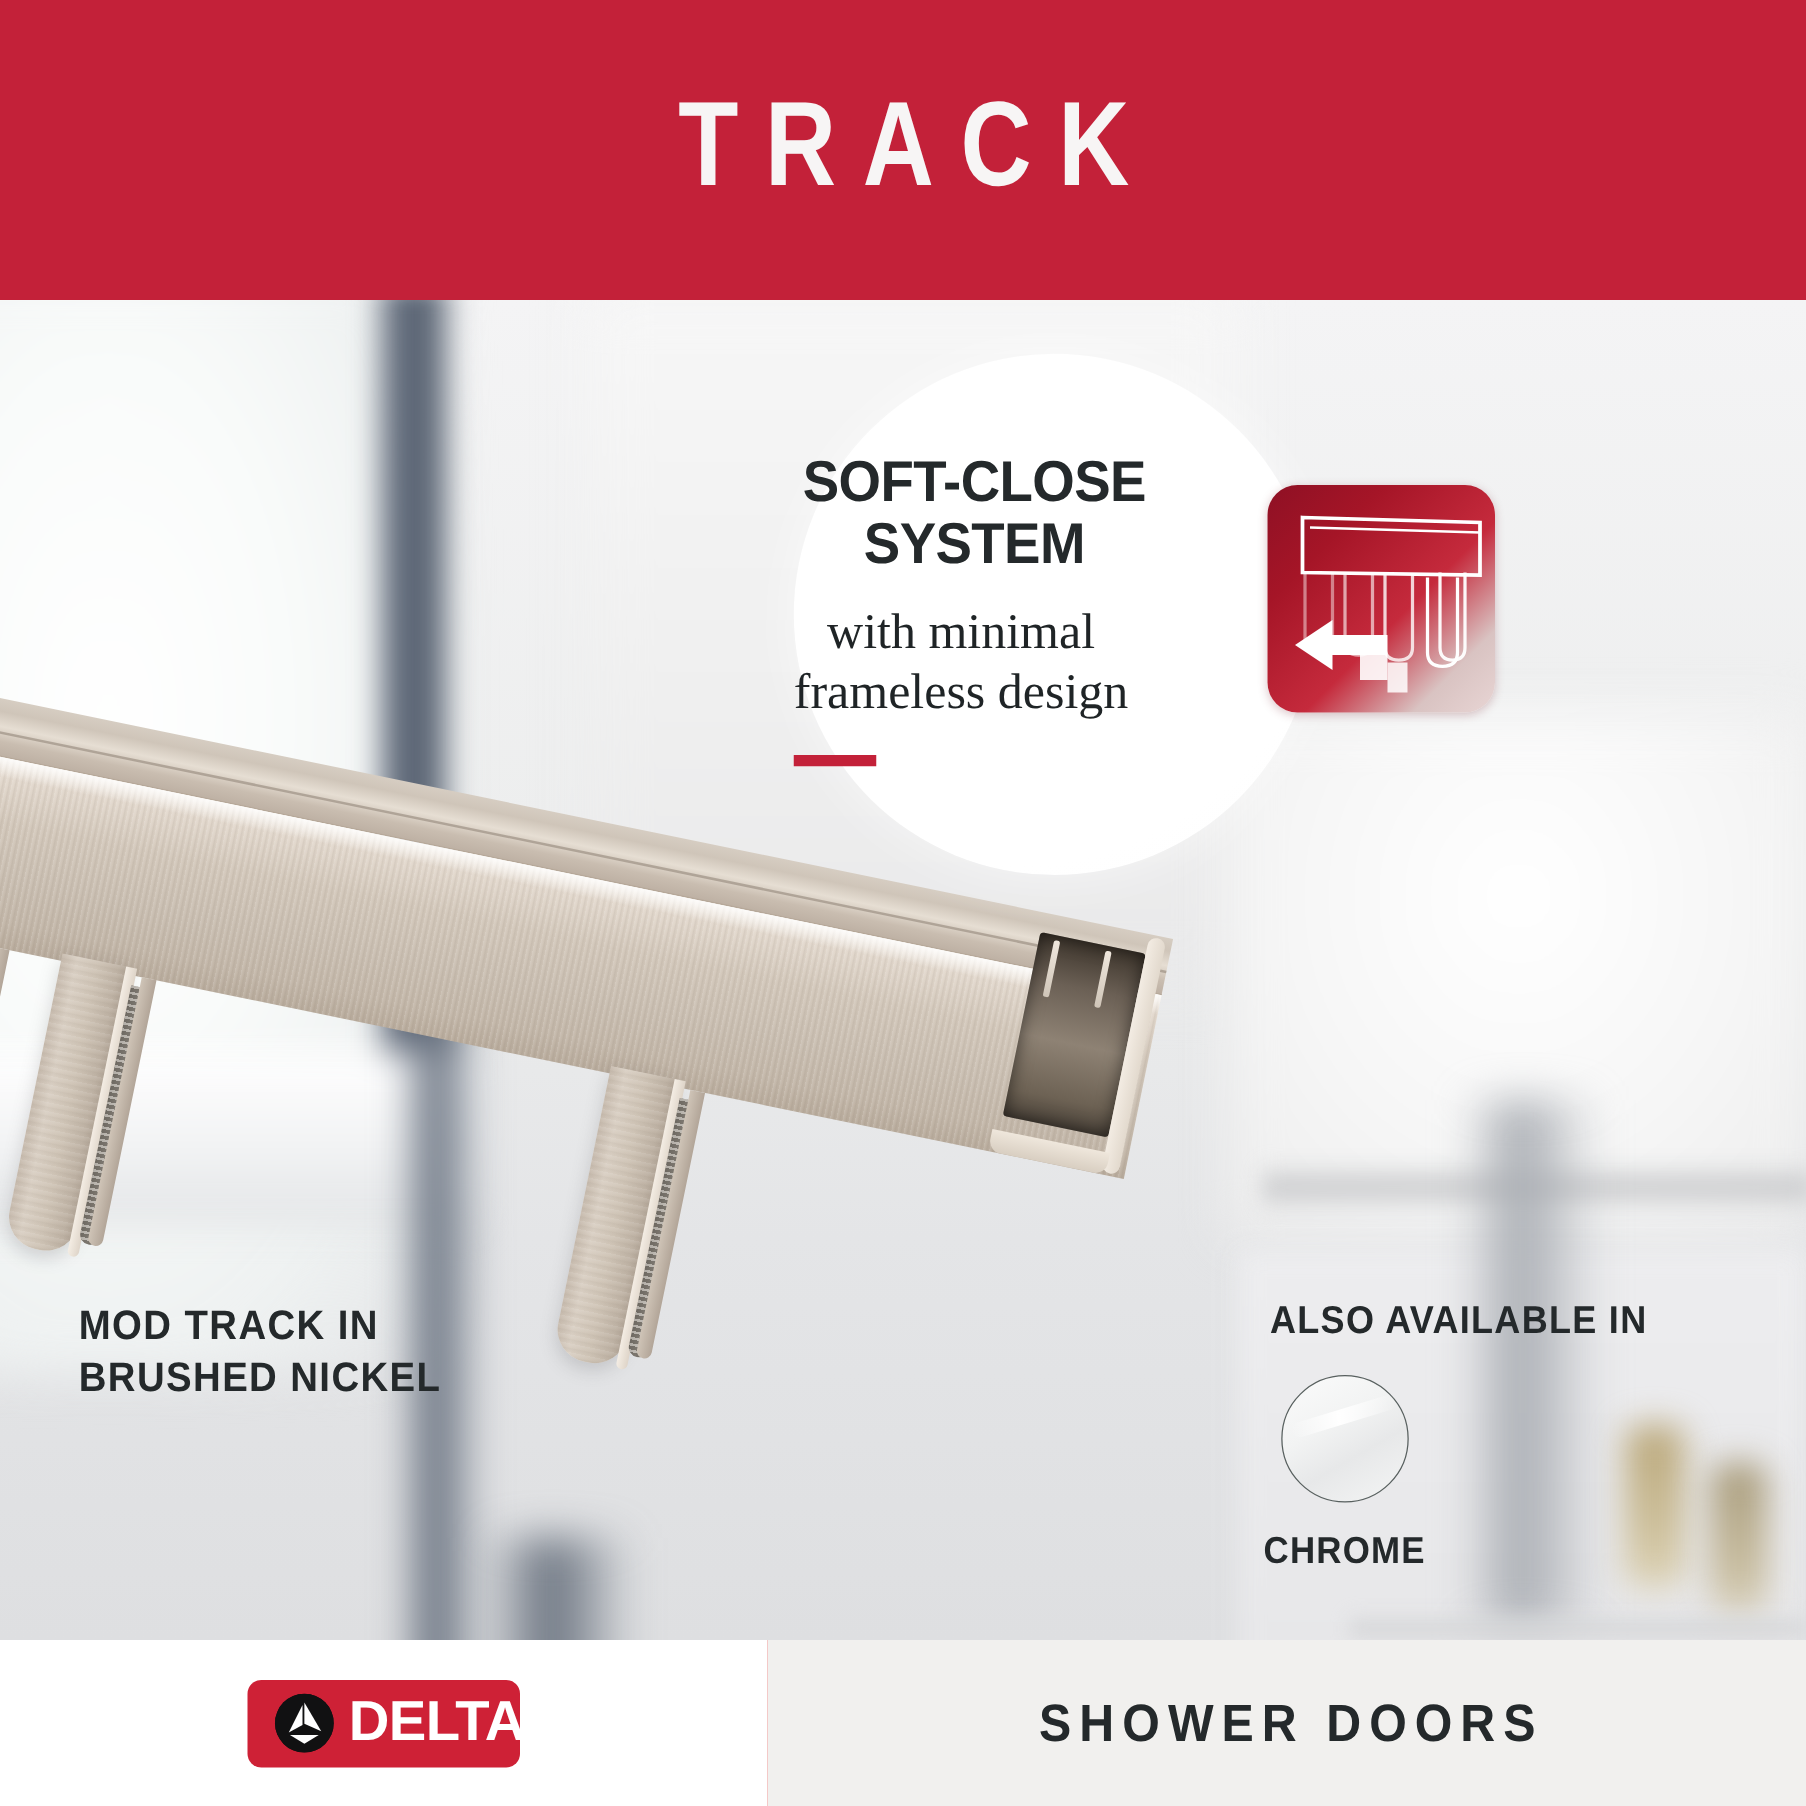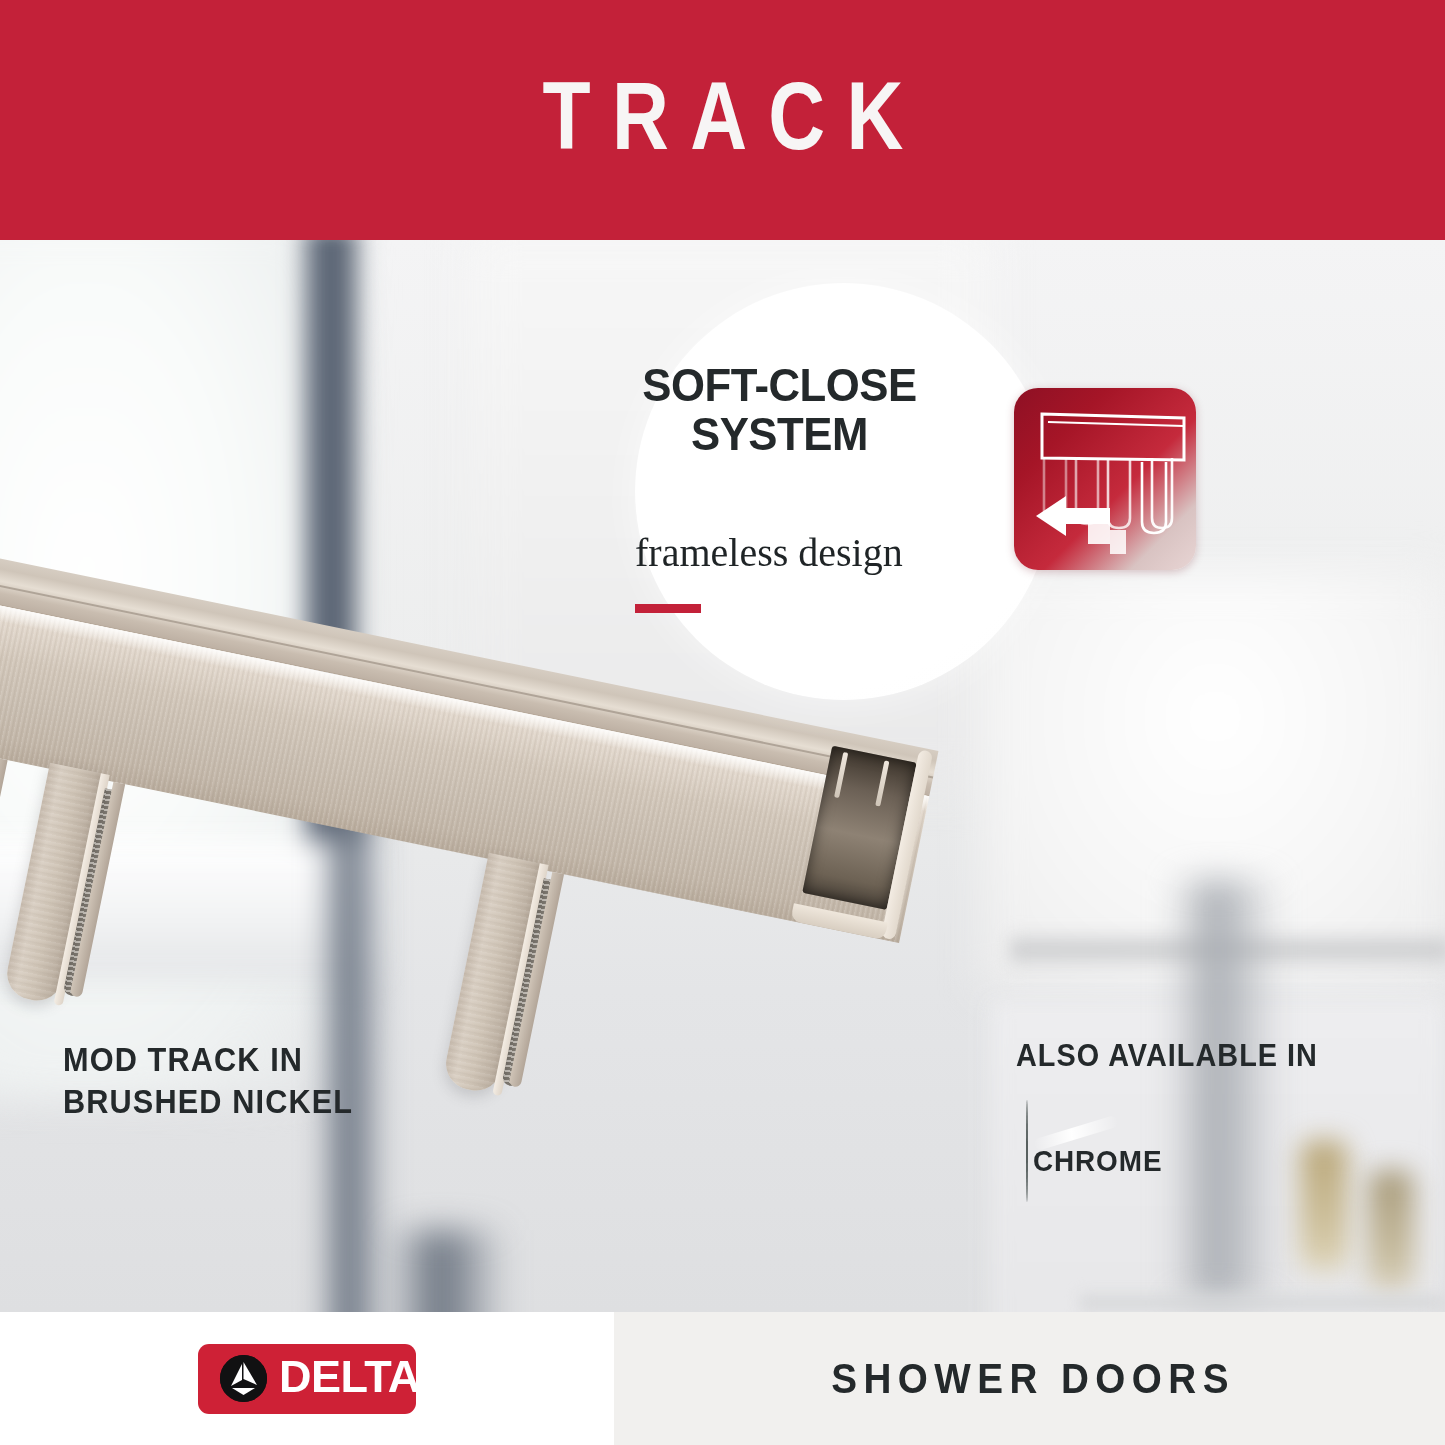--- a/index.html
+++ b/index.html
@@ -250,21 +250,21 @@
     position:absolute;left:1016px;top:1038px;width:330px;
   }
   .finishes-title{
     color:#24292b;
     font-family:"Liberation Sans Narrow","Liberation Sans",sans-serif;
     font-size:31px;font-weight:bold;letter-spacing:1.1px;
     transform:scaleX(0.93);transform-origin:left top;
     white-space:nowrap;
   }
   .swatch-row{display:flex;gap:48px;margin-top:26px;padding-left:10px;}
-  .swatch{width:100px;display:flex;align-items:center;}
+  .swatch{width:100px;display:flex;flex-direction:column;align-items:center;}
   .dot{width:100px;height:100px;border-radius:50%;position:relative;}
   .dot-chrome{
     background:linear-gradient(150deg,#fbfbfb 0%,#f2f3f3 38%,#e7e8e9 62%,#f4f5f5 100%);
     border:1.6px solid #58605f;
   }
   .dot-chrome::after{
     content:"";position:absolute;left:6px;top:26px;width:86px;height:12px;
     background:linear-gradient(100deg,rgba(255,255,255,0) 0%,#ffffff 45%,rgba(255,255,255,0) 100%);
     transform:rotate(-17deg);border-radius:6px;
   }
@@ -379,21 +379,21 @@
     </div>
   </div>
 
   <div class="badge">
     <div class="badge-inner">
       <div class="badge-title">
         <span>SOFT-CLOSE</span><br>
         <span>SYSTEM</span>
       </div>
       <div class="badge-sub">
-        <br>
+        <span>with minimal</span><br>
         <span>frameless design</span>
       </div>
       <div class="badge-rule"></div>
     </div>
   </div>
 
   <div class="sc-icon">
     <svg width="182" height="182" viewBox="0 0 182 182" aria-hidden="true">
 
       <path d="M28 26 L170 30 L170 72 L28 70 Z" fill="none" stroke="#ffffff" stroke-width="3"></path>

